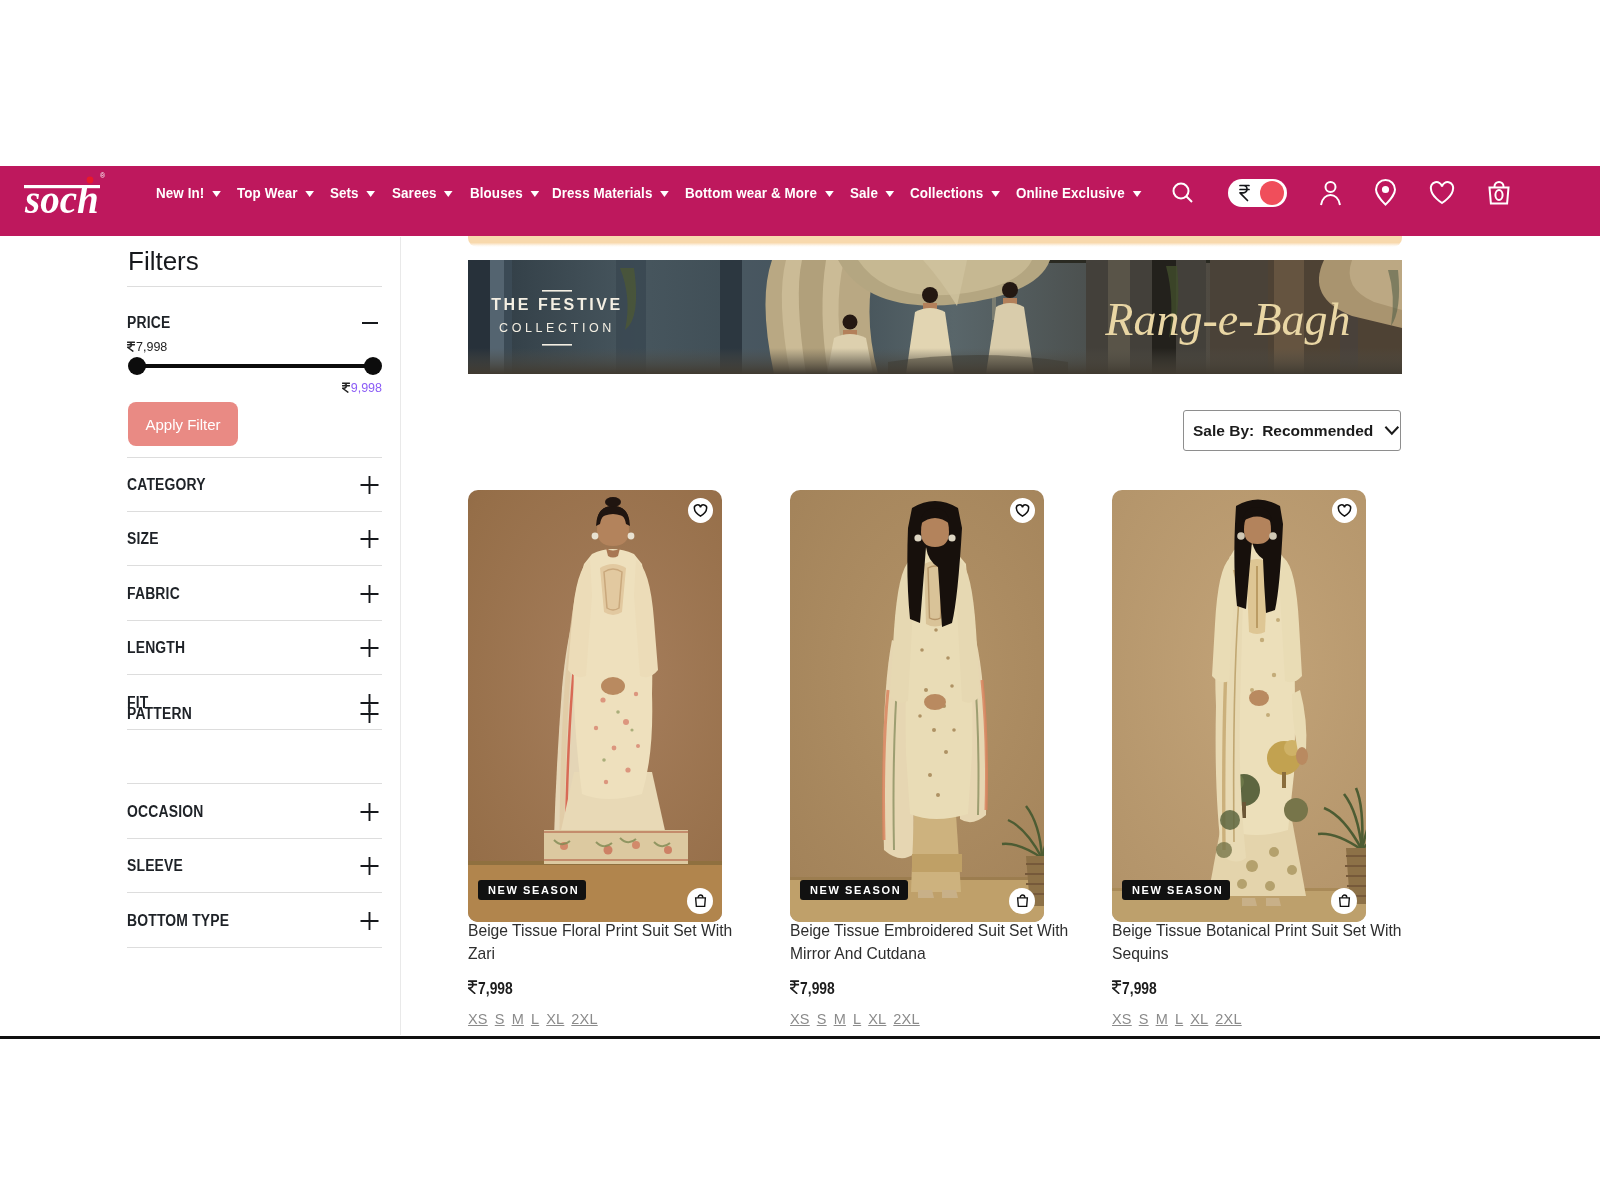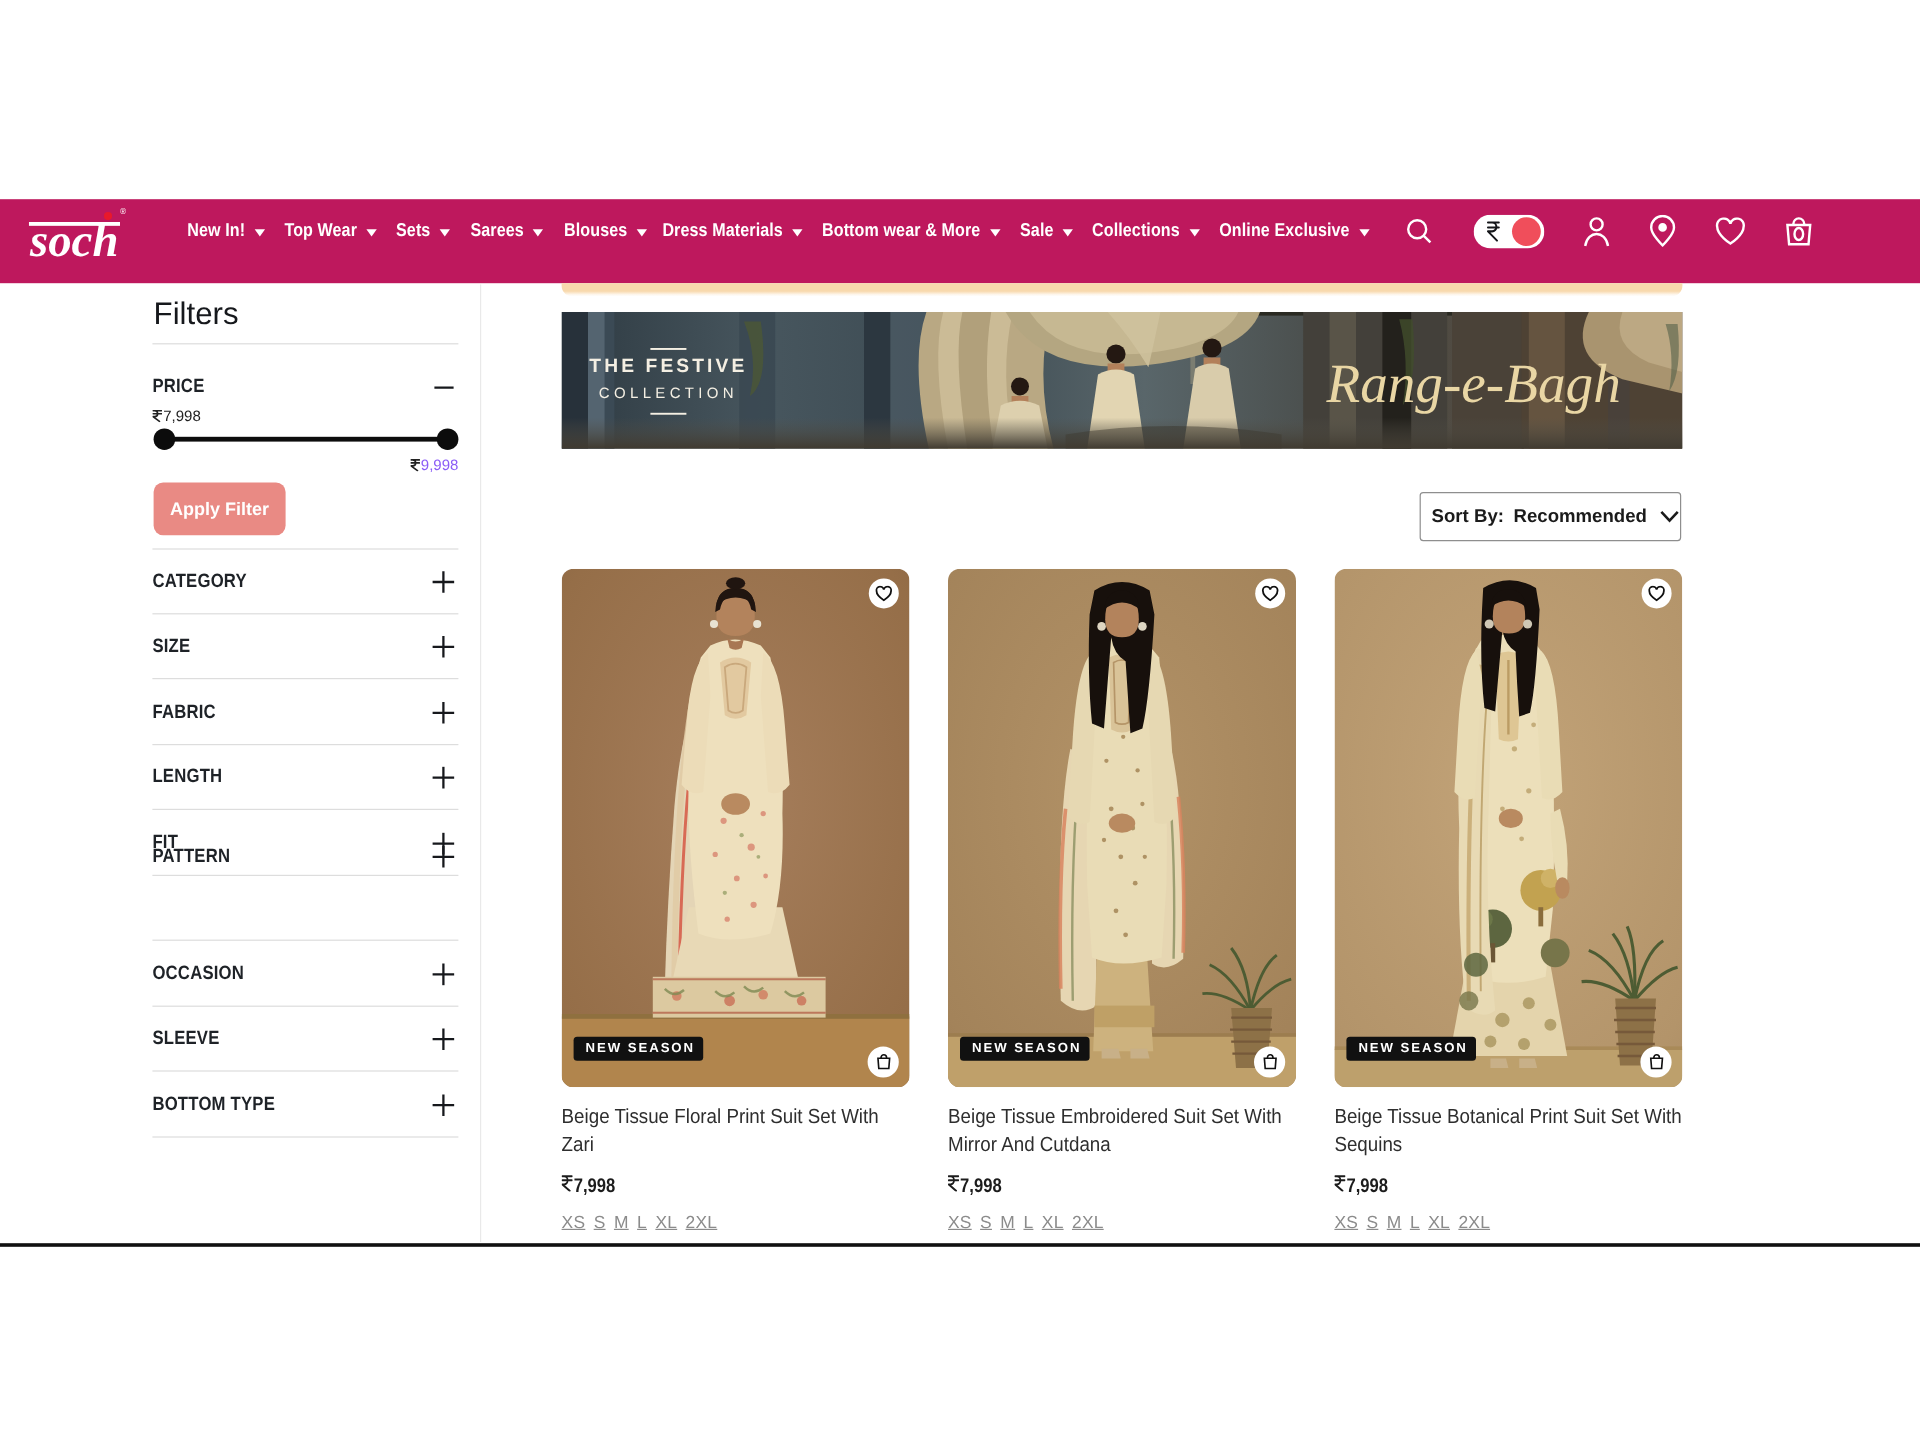--- a/index.html
+++ b/index.html
@@ -17,21 +17,21 @@
                    border-top:6px solid #fff; }
   .icon { position:absolute; top:0; height:53px; display:flex; align-items:center; }
 
   
   .divider { position:absolute; left:127px; width:255px; height:1px; background:#ddd; }
   .fsec { position:absolute; left:127px; width:255px; color:#1e2227; font-weight:700; font-size:16px; letter-spacing:0.2px; }
   .fsec .lbl { display:inline-block; transform:scaleX(0.87); transform-origin:0 50%; }
   .plus { position:absolute; right:3px; top:50%; transform:translateY(-50%); }
 
   
-  .card-img { position:absolute; width:290px; height:432px; top:474px; border-radius:10px; overflow:hidden; }
+  .card-img { position:absolute; width:254px; height:432px; top:490px; border-radius:10px; overflow:hidden; }
   .heartbtn { position:absolute; top:8px; right:9px; width:25px; height:25px; background:#fff; border-radius:50%;
               display:flex; align-items:center; justify-content:center; }
   .bagbtn { position:absolute; bottom:8px; right:9px; width:26px; height:26px; background:#fff; border-radius:50%;
             display:flex; align-items:center; justify-content:center; }
   .badge { position:absolute; left:10px; bottom:22px; background:#111; color:#fff; font-weight:700;
            letter-spacing:1.6px; padding:4px 7px 4px 10px; border-radius:3px; font-size:11px; }
   .ptitle { position:absolute; top:920px; font-size:17px; color:#2e2e2e; line-height:22.5px; white-space:nowrap; transform:scaleX(0.92); transform-origin:0 0; }
   .pprice { position:absolute; top:979px; font-size:16.5px; font-weight:700; color:#1c1c1c; transform:scaleX(0.84); transform-origin:0 0; }
   .psizes { position:absolute; top:1011px; font-size:14.5px; color:#8b8b8b; letter-spacing:0.2px; transform-origin:0 0; }
   .psizes span { margin-right:7px;text-decoration:underline; }
@@ -114,21 +114,21 @@
         <path d="M0.7 1.2h9.6M0.7 4.6h9.6M2.6 1.2a3.4 3.4 0 0 1 0 6.8H0.7l7.4 5.4" stroke="#222" stroke-width="1.9" fill="none" stroke-linejoin="round" stroke-linecap="round"></path>
       </svg>7,998</div>
 
   <div class="abs" style="left:137px; top:364px; width:236px; height:4px; background:#0c0c0c;"></div>
   <div class="abs" style="left:128px; top:357px; width:18px; height:18px; border-radius:50%; background:#0c0c0c;"></div>
   <div class="abs" style="left:364px; top:357px; width:18px; height:18px; border-radius:50%; background:#0c0c0c;"></div>
   <div class="abs" style="left:282px; top:381px; width:100px; text-align:right; font-size:12.5px; color:#8b5cf6;"><svg width="8" height="11" viewBox="0 0 11 14" style="margin-right:1px; vertical-align:-1px;">
         <path d="M0.7 1.2h9.6M0.7 4.6h9.6M2.6 1.2a3.4 3.4 0 0 1 0 6.8H0.7l7.4 5.4" stroke="#222" stroke-width="1.9" fill="none" stroke-linejoin="round" stroke-linecap="round"></path>
       </svg>9,998</div>
   <div class="abs" style="left:128px; top:402px; width:110px; height:44px; background:#e98a84; border-radius:8px;
-       display:flex; align-items:center; justify-content:center; color:#fff; font-weight:700; font-size:15px;">Apply Filter</div>
+       display:flex; align-items:center; justify-content:center; color:#fff; font-weight:400; font-size:15px;">Apply Filter</div>
   <div class="divider" style="top:457px;"></div>
 
   <div class="fsec" style="top:476px;"><span class="lbl">CATEGORY</span>
     <svg class="plus" width="19" height="19" viewBox="0 0 19 19">
         <path d="M9.5 0.5v18M0.5 9.5h18" stroke="#16181c" stroke-width="1.9"></path>
       </svg>
   </div>
   <div class="divider" style="top:511px;"></div>
   <div class="fsec" style="top:530px;"><span class="lbl">SIZE</span>
     <svg class="plus" width="19" height="19" viewBox="0 0 19 19">
@@ -253,21 +253,21 @@
       <text x="89" y="50" font-size="16" font-weight="700" letter-spacing="2.6">THE FESTIVE</text>
       <text x="89" y="72" font-size="12.5" letter-spacing="3.6">COLLECTION</text>
       <rect x="74" y="84" width="30" height="1.6"></rect>
     </g>
 
     <text x="760" y="75" text-anchor="middle" font-family="Liberation Serif" font-style="italic" font-size="46" fill="#e9d6a4">Rang-e-Bagh</text>
   </svg>
 
   <div class="abs" style="left:1183px; top:410px; width:218px; height:41px; border:1px solid #8e8e8e; border-radius:3px;
        display:flex; align-items:center; padding-left:9px; font-size:15.5px; color:#1b1b1b; white-space:nowrap;">
-    <span style="font-weight:700;">Sort By:</span>
+    <span style="font-weight:700;">Sale By:</span>
       <span style="font-weight:700; margin-left:8px;">Recommended</span>
     <svg style="margin-left:11px;" width="17" height="11" viewBox="0 0 17 11" fill="none" stroke="#1b1b1b" stroke-width="2.2">
         <path d="M1.5 1.5 L8.5 9 L15.5 1.5"></path>
       </svg>
   </div>
 
   <div class="card-img" style="left:468px;">
     <svg width="290" height="432" viewBox="0 0 290 432">
       <defs>
         <radialGradient id="wall1" cx="0.5" cy="0.45" r="0.9">

